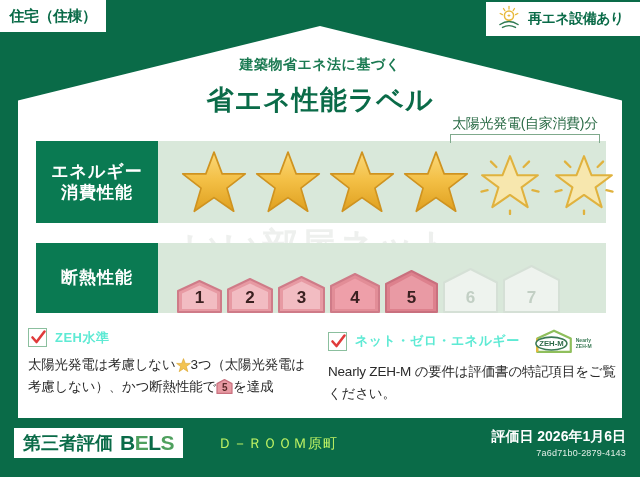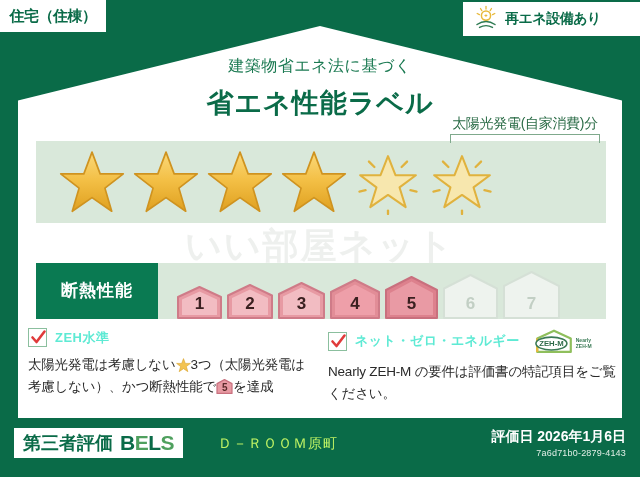--- a/index.html
+++ b/index.html
@@ -34,38 +34,38 @@
     z-index: 5;
   }
   .chip-topleft span {
     color: #0a6b48; font-weight: bold; font-size: 15px;
     letter-spacing: -0.5px;
   }
 
   
   .chip-topright {
     position: absolute; right: 0; top: 2px;
-    width: 177px; height: 34px;
+    width: 154px; height: 34px;
     background: #ffffff;
     display: flex; align-items: center; gap: 6px;
     padding-left: 10px;
     z-index: 5;
   }
   .chip-topright .txt {
     color: #0a6b48; font-weight: bold; font-size: 14px;
     letter-spacing: -0.5px;
   }
 
   
   .title-block {
     position: absolute; left: 0; top: 56px; width: 640px;
     text-align: center; z-index: 4;
   }
   .title-sub {
-    color: #1b7a52; font-size: 16px; font-weight: normal;
+    color: #1b7a52; font-size: 14px; font-weight: bold;
     letter-spacing: 0.5px;
   }
   .title-main {
     color: #0a6b48; font-size: 27px; font-weight: bold;
     letter-spacing: 1px; margin-top: 8px;
   }
 
   
   .watermark {
     position: absolute; left: 0; top: 222px; width: 640px;
@@ -89,21 +89,21 @@
     flex: 0 0 auto;
   }
   .perf-row .row-body {
     background: #d9e8da;
     flex: 1 1 auto;
     position: relative;
   }
 
   #row-energy { left: 36px; top: 141px; width: 570px; height: 82px; }
   #row-energy .row-label { width: 122px; }
-  #row-insul  { left: 36px; top: 243px; width: 570px; height: 56px; margin-top: 20px; }
+  #row-insul  { left: 36px; top: 243px; width: 570px; height: 70px; }
   #row-insul .row-label { width: 122px; font-size: 17px; }
 
   
   .stars-wrap {
     position: absolute; left: 0; top: 0;
     width: 100%; height: 100%;
     display: flex; align-items: center;
     padding-left: 22px; gap: 6px;
   }
   .star { position: relative; width: 68px; height: 66px; flex: 0 0 auto; }
@@ -240,20 +240,24 @@
     </span>
     <span class="txt">再エネ設備あり</span>
   </div>
 
   <div class="title-block">
     <div class="title-sub">建築物省エネ法に基づく</div>
     <div class="title-main">省エネ性能ラベル</div>
   </div>
 
   <div class="perf-row" id="row-energy">
+    <div class="row-label">
+      <div>エネルギー</div>
+      <div>消費性能</div>
+    </div>
     <div class="row-body">
 
       <div class="solar-annot">
         <div class="cap">太陽光発電(自家消費)分</div>
         <div class="solar-bracket"></div>
       </div>
 
       <div class="stars-wrap">
 
         <div class="star">

